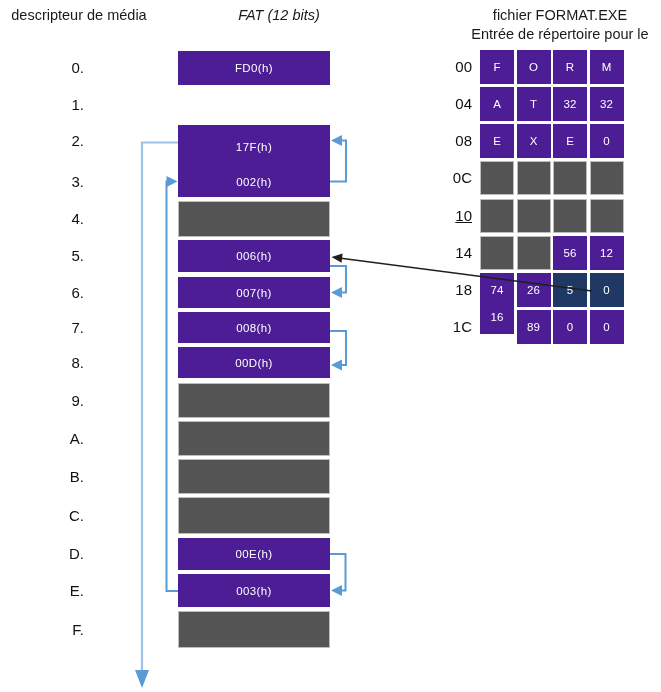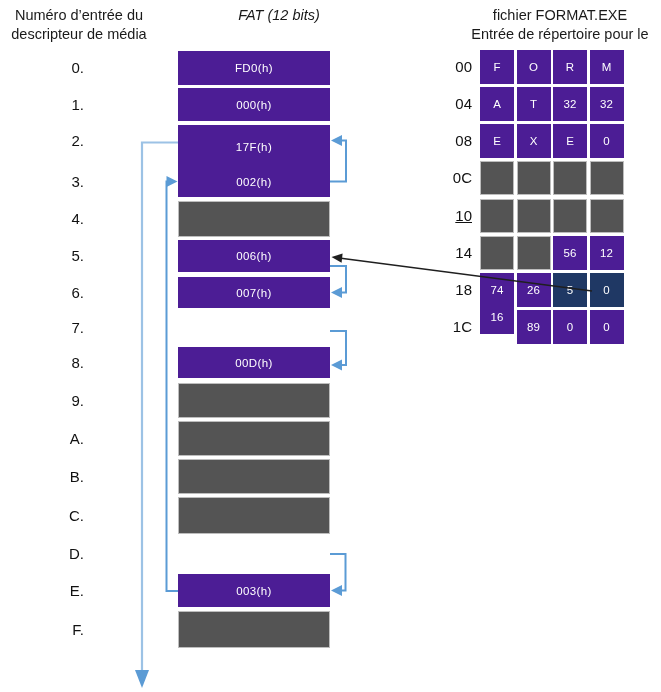--- a/index.html
+++ b/index.html
@@ -36,21 +36,20 @@
     color:#ffffff;font-size:11.5px;
   }
   .overlay{position:absolute;left:0;top:0;pointer-events:none;}
 </style>
 </head>
 <body>
 
 <div class="stage">
 
   <div class="hdr" style="left:2px;top:6px;width:154px;">
-    <div>Numéro d’entrée du</div>
     <div>descripteur de média</div>
   </div>
   <div class="hdr" style="left:180px;top:6px;width:198px;font-style:italic;">FAT (12 bits)</div>
   <div class="hdr" style="left:460px;top:6px;width:200px;">
     <div>fichier FORMAT.EXE</div>
     <div>Entrée de répertoire pour le</div>
   </div>
 
   <div class="fatlab" style="top:51px;height:34px;line-height:34px;">0.</div>
   <div class="fatlab" style="top:88px;height:33px;line-height:33px;">1.</div>
@@ -63,31 +62,32 @@
   <div class="fatlab" style="top:347px;height:31px;line-height:31px;">8.</div>
   <div class="fatlab" style="top:383px;height:35px;line-height:35px;">9.</div>
   <div class="fatlab" style="top:421px;height:35px;line-height:35px;">A.</div>
   <div class="fatlab" style="top:459px;height:35px;line-height:35px;">B.</div>
   <div class="fatlab" style="top:497px;height:37px;line-height:37px;">C.</div>
   <div class="fatlab" style="top:538px;height:32px;line-height:32px;">D.</div>
   <div class="fatlab" style="top:574px;height:33px;line-height:33px;">E.</div>
   <div class="fatlab" style="top:611px;height:37px;line-height:37px;">F.</div>
 
   <div class="fatcell blue" style="top:51px;height:34px;">FD0(h)</div>
-  <div class="fatcell blue" style="top:88px;height:33px;">000(h)</div>
   <div class="fatcell blue" style="top:125px;height:44px;">17F(h)</div>
   <div class="fatcell blue" style="top:166px;height:31px;">002(h)</div>
   <div class="fatcell dark" style="top:201px;height:36px;"></div>
   <div class="fatcell blue" style="top:240px;height:32px;">006(h)</div>
   <div class="fatcell blue" style="top:277px;height:31px;">007(h)</div>
+  <div class="fatcell blue" style="top:312px;height:31px;">008(h)</div>
   <div class="fatcell blue" style="top:347px;height:31px;">00D(h)</div>
   <div class="fatcell dark" style="top:383px;height:35px;"></div>
   <div class="fatcell dark" style="top:421px;height:35px;"></div>
   <div class="fatcell dark" style="top:459px;height:35px;"></div>
   <div class="fatcell dark" style="top:497px;height:37px;"></div>
+  <div class="fatcell blue" style="top:538px;height:32px;">00E(h)</div>
   <div class="fatcell blue" style="top:574px;height:33px;">003(h)</div>
   <div class="fatcell dark" style="top:611px;height:37px;"></div>
 
   <div class="dirlab" style="top:50px;height:34px;line-height:34px;">00</div>
   <div class="dirlab" style="top:87px;height:34px;line-height:34px;">04</div>
   <div class="dirlab" style="top:124px;height:34px;line-height:34px;">08</div>
   <div class="dirlab" style="top:161px;height:34px;line-height:34px;">0C</div>
   <div class="dirlab" style="top:199px;height:34px;line-height:34px;text-decoration:underline;">10</div>
   <div class="dirlab" style="top:236px;height:34px;line-height:34px;">14</div>
   <div class="dirlab" style="top:273px;height:34px;line-height:34px;">18</div>

